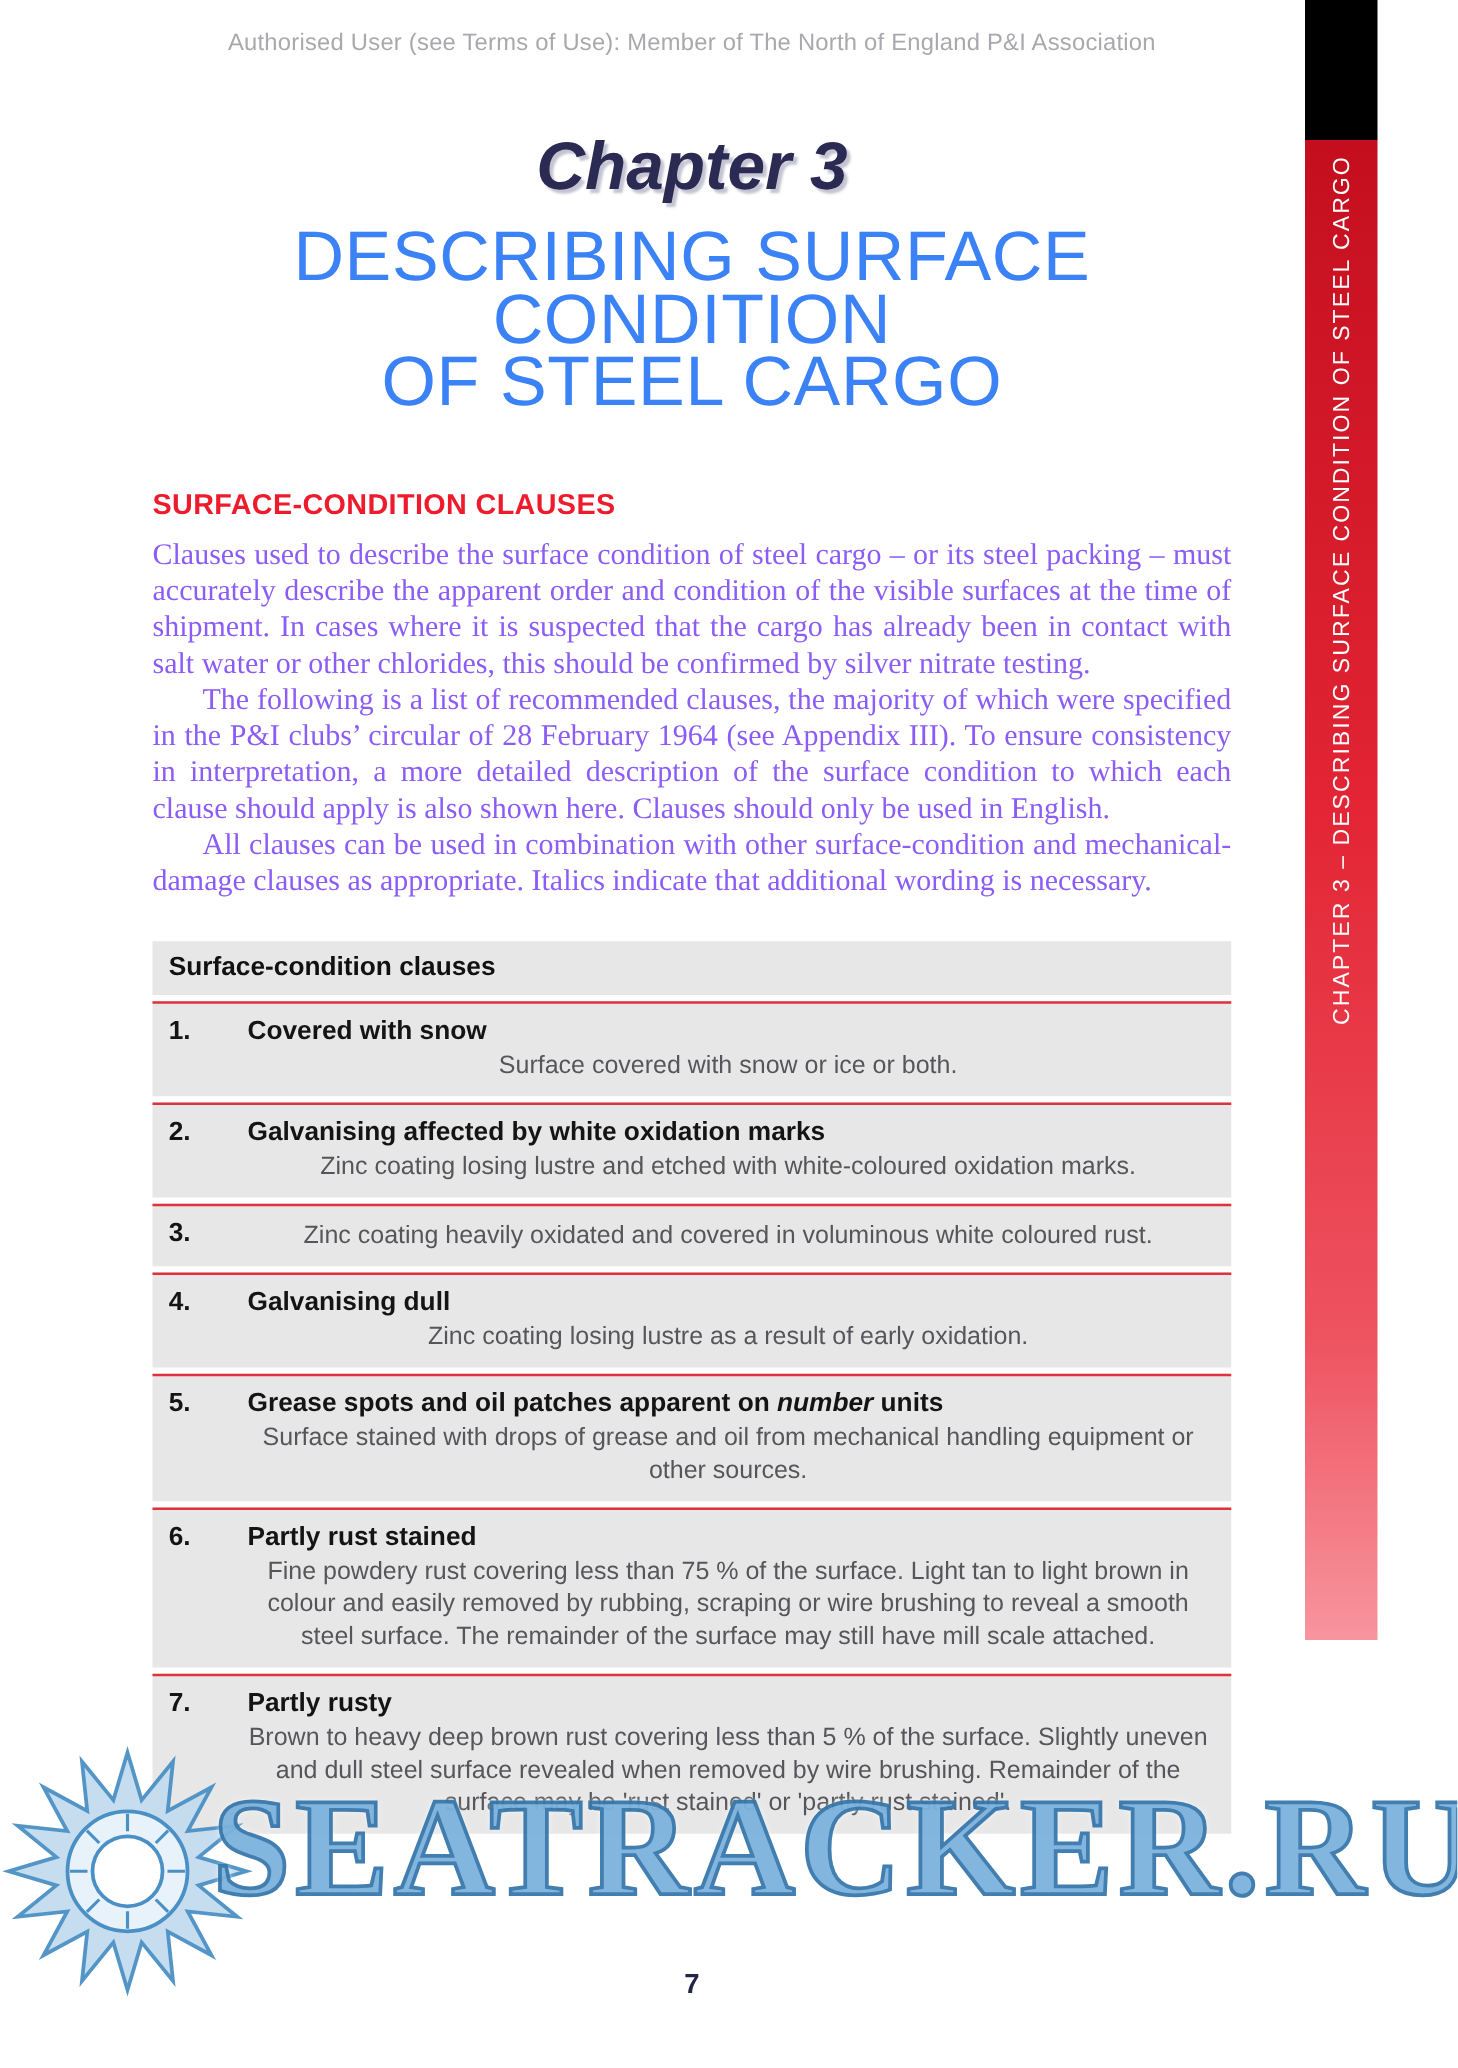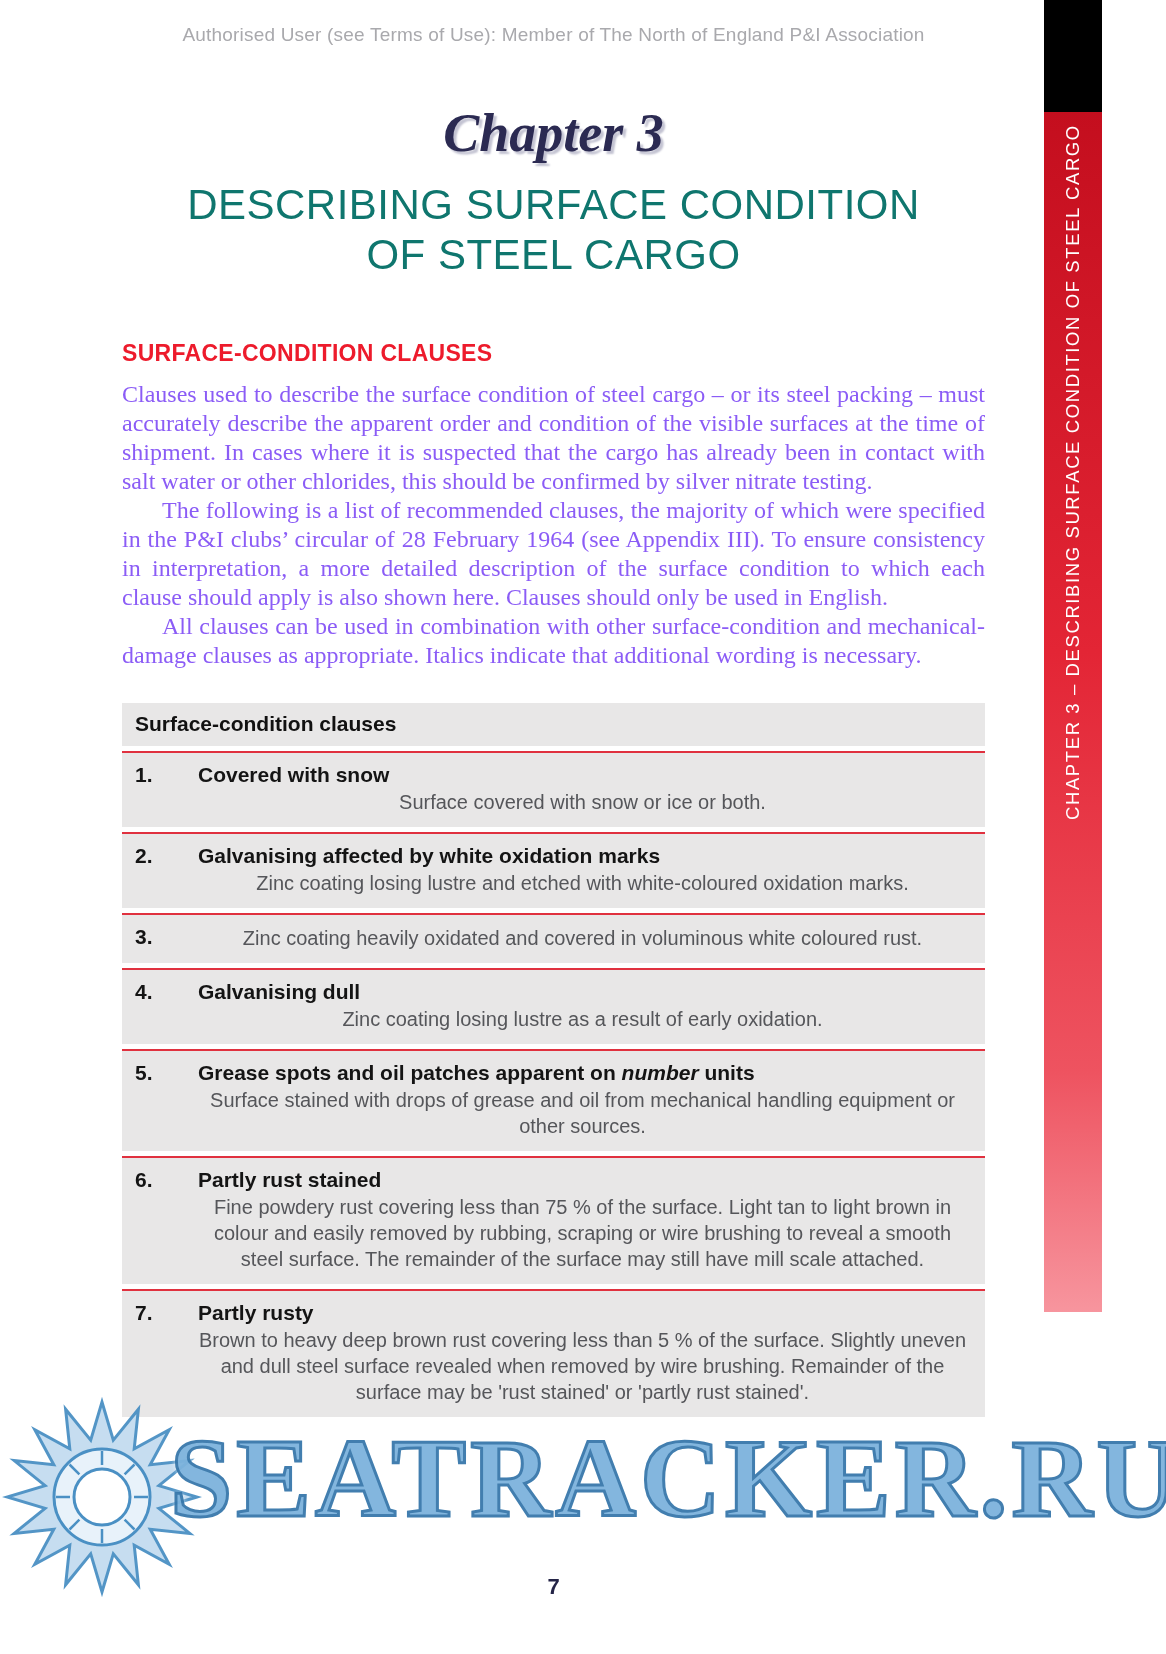--- a/index.html
+++ b/index.html
@@ -20,26 +20,26 @@
     writing-mode:vertical-rl; transform:rotate(180deg);
     color:#ffffff; font-size:18.5px; letter-spacing:1.6px; line-height:58px; white-space:nowrap;
   }
 
   
   .main-col { position:absolute; left:122px; top:0; width:863px; }
   .authorised-notice {
     padding-top:24px; text-align:center; color:#a9a9ad; font-size:19px; letter-spacing:.2px;
   }
   .chapter-title {
-    margin-top:56px; text-align:center; font-family:Liberation Serif, serif;
+    margin-top:56px; text-align:center; font-family:Liberation Sans, sans-serif;
     font-style:italic; font-weight:bold; font-size:54px; color:#2b2a52;
     text-shadow:3px 3px 2px #c3c3d2;
   }
   .chapter-heading {
-    margin-top:16px; text-align:center; color:#0f766e; font-size:42px; line-height:50px; letter-spacing:.5px;
+    margin-top:16px; text-align:center; color:#3b82f6; font-size:56px; line-height:50px; letter-spacing:.5px;
   }
   .section-heading { margin-top:60px; color:#ed1b2c; font-size:23px; font-weight:bold; letter-spacing:.3px; }
   .body-text {
     margin-top:13px; font-family:Liberation Serif, serif; font-size:24px;
     line-height:29px; color:#8b5cf6; text-align:justify;
   }
   .body-text p.indent { text-indent:40px; }
 
   
   .clause-table { margin-top:33px; }

